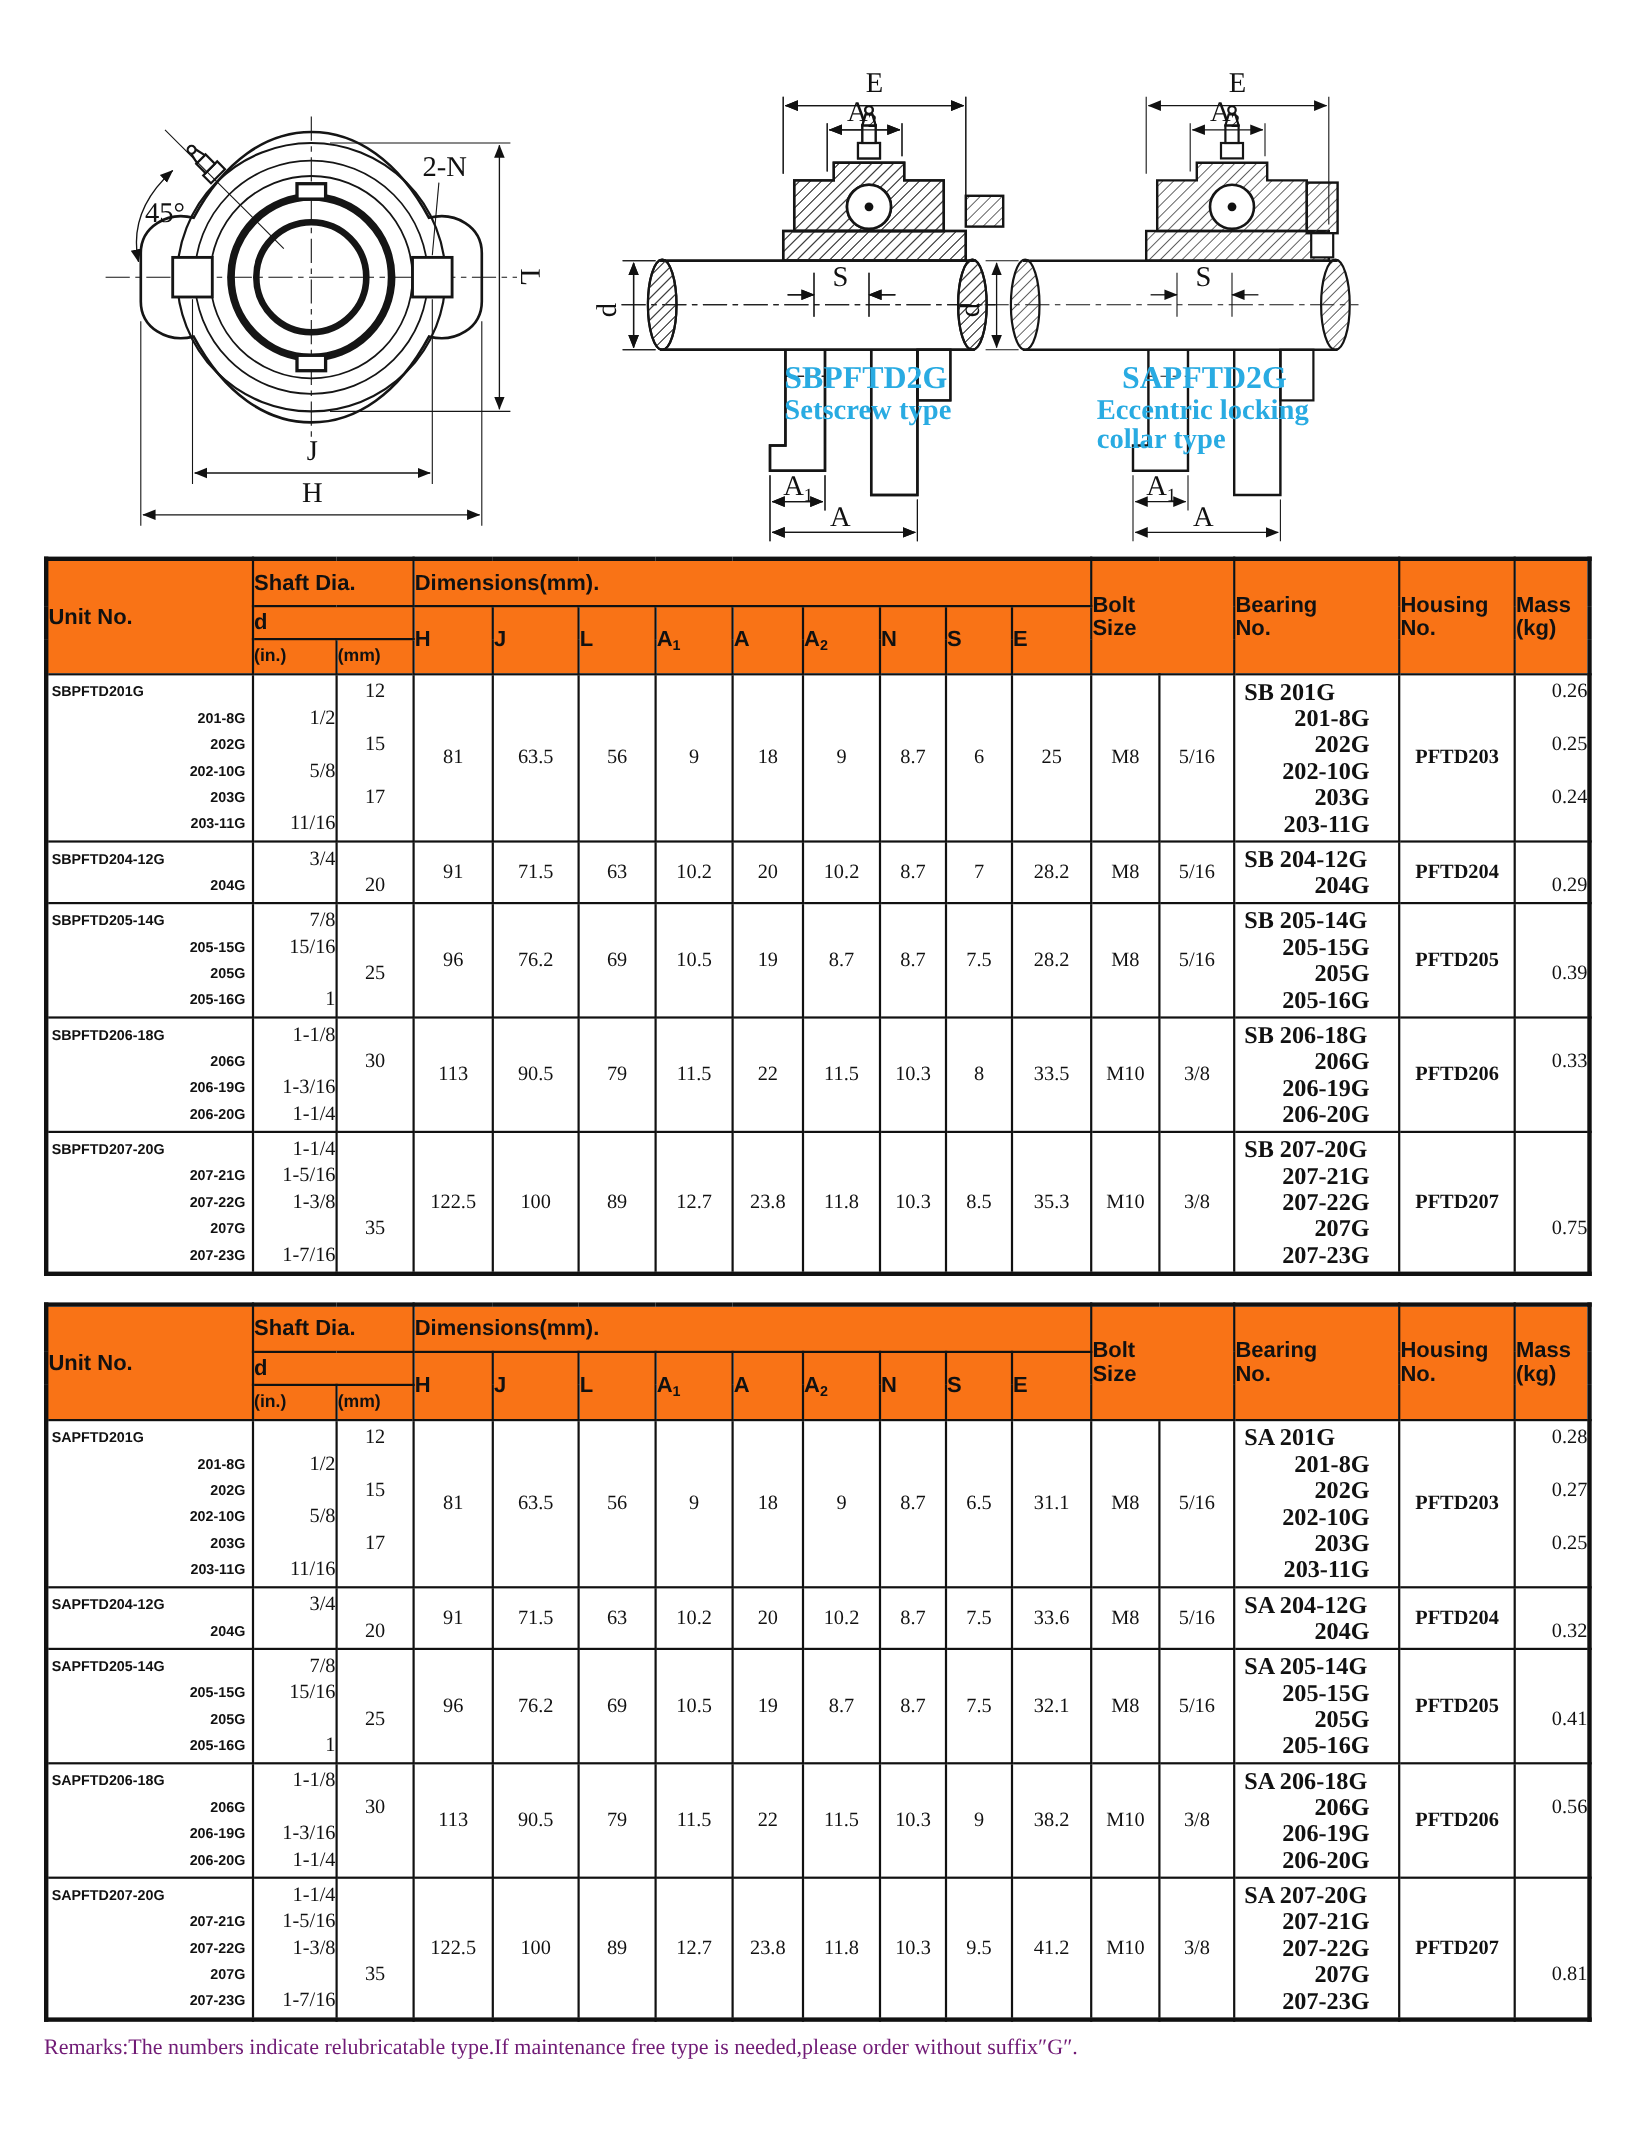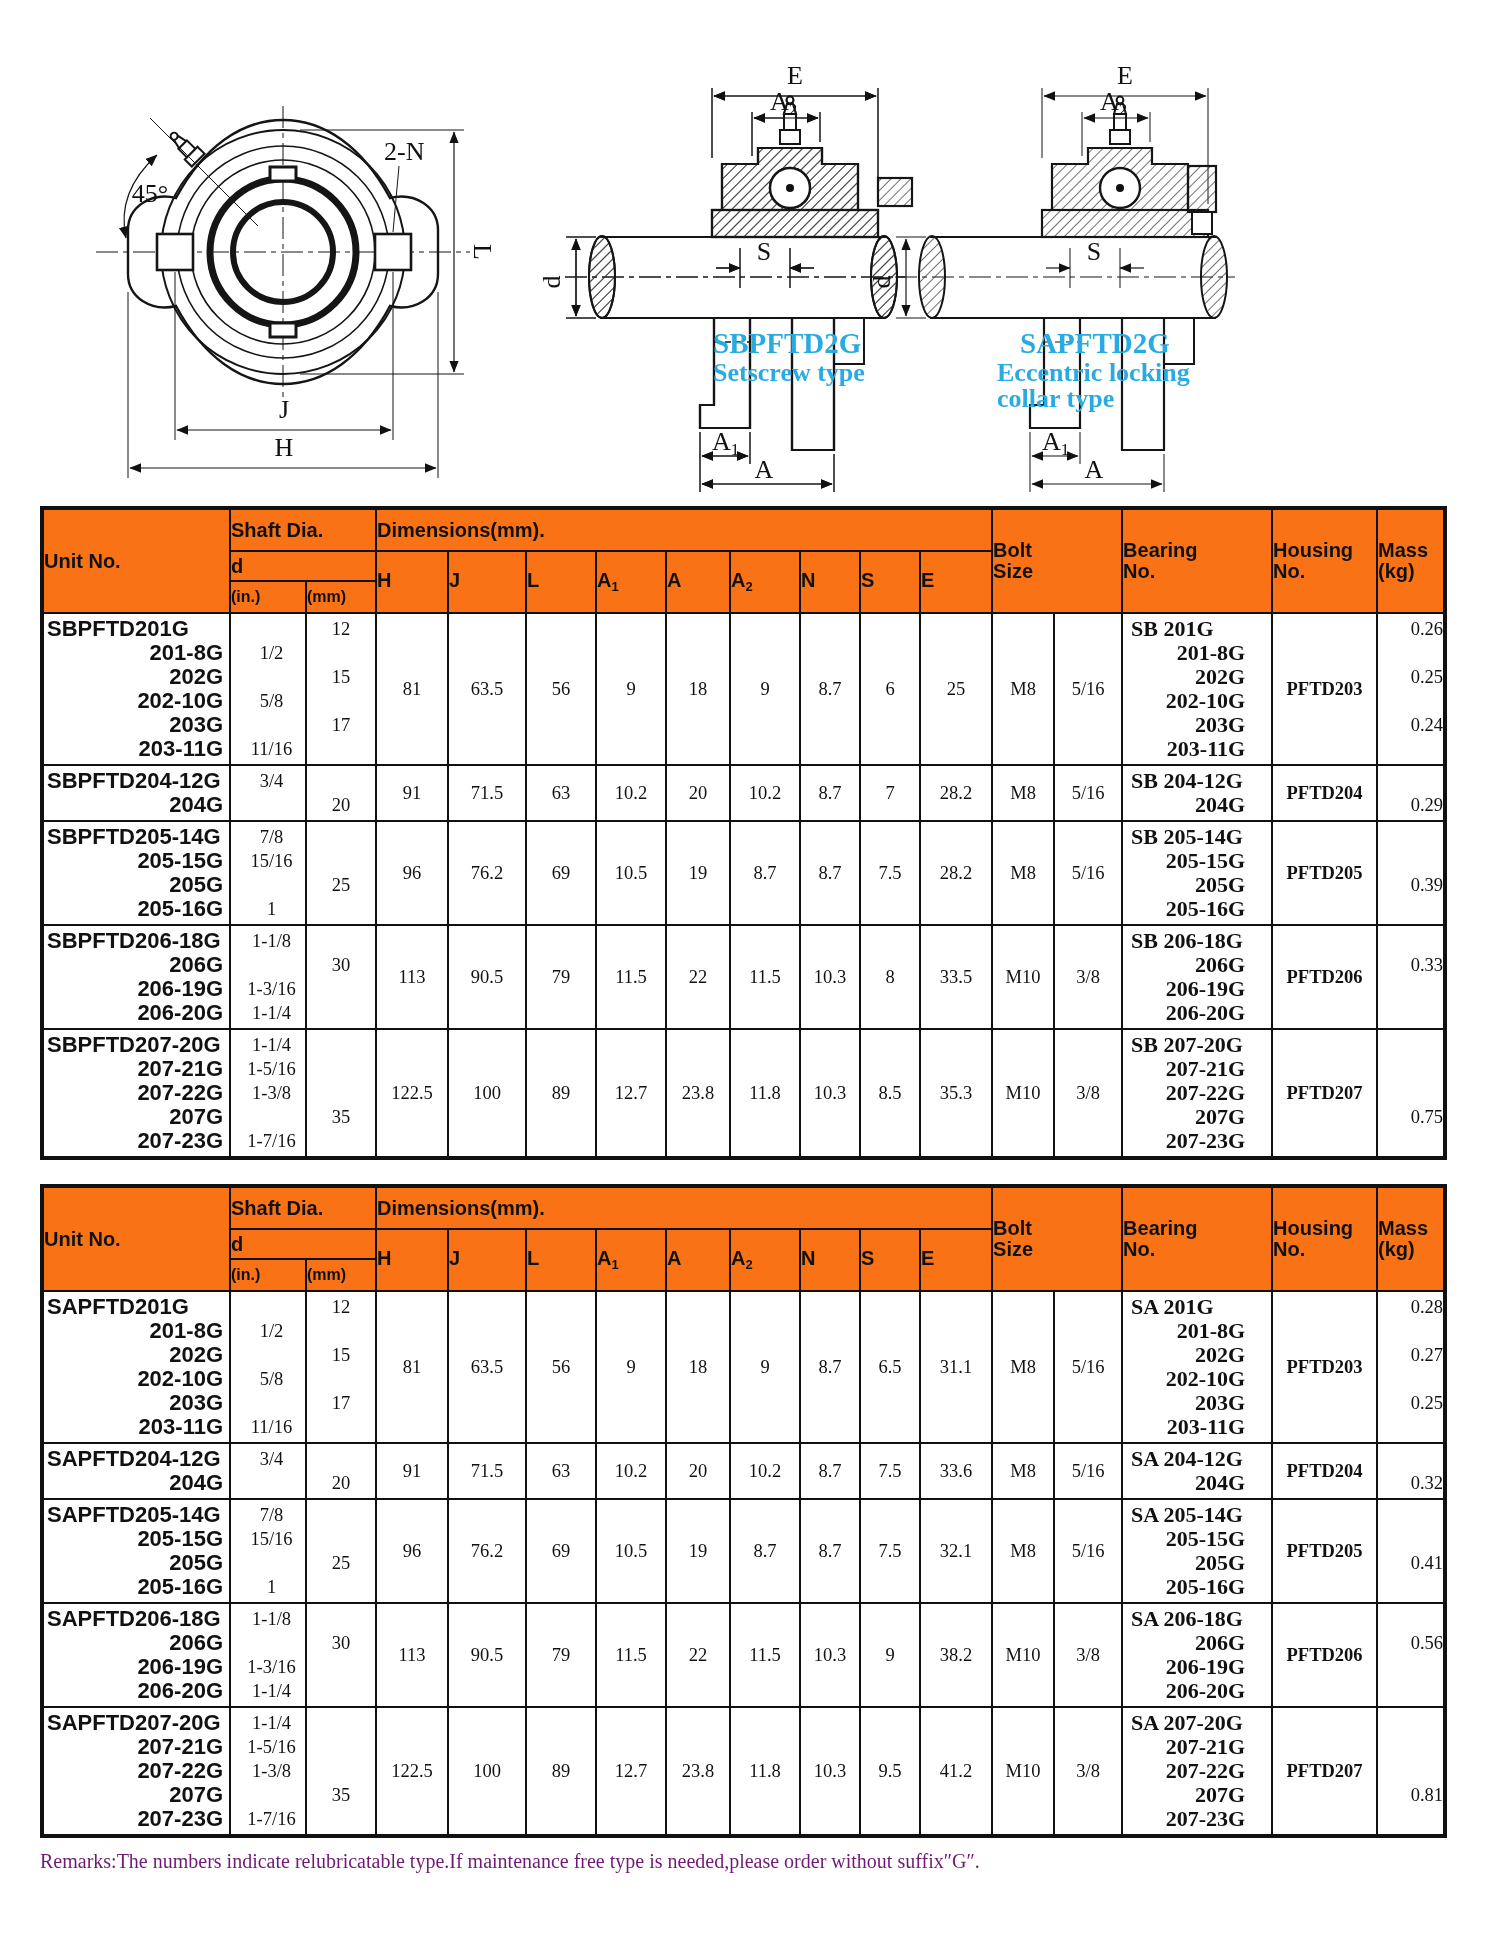--- a/index.html
+++ b/index.html
@@ -20,23 +20,23 @@
   table.spec thead tr.hr2 th{height:28px;}
   table.spec thead tr.hr3 th{height:30px;font-size:16px;}
   th .sub{font-size:13px;font-weight:700;vertical-align:-4px;}
   table.spec tbody td{vertical-align:middle;font-family:"Liberation Serif",serif;font-size:18.5px;background:transparent;}
   tr.shade td{background:#e9e9e9;}
   td.ctr{text-align:center;}
   td.bold{font-weight:700;}
   td.top{vertical-align:top;}
   .lines{padding:3px 0;}
   .ln{height:24px;line-height:24px;white-space:nowrap;}
-  .unit .ln{font-family:"Liberation Sans",sans-serif;font-weight:700;font-size:22px;text-align:right;padding-right:6px;}
+  .unit .ln{font-family:"Liberation Sans",sans-serif;font-weight:700;font-size:13px;text-align:right;padding-right:6px;}
   .unit .l0{text-align:left;padding-left:3px;padding-right:0;}
-  .din .ln{text-align:center;padding-left:7px;}
+  .din .ln{text-align:right;padding-left:7px;}
   .dmm .ln{text-align:center;}
   .brg .ln{font-weight:700;font-size:22px;text-align:right;padding-right:26px;}
   .brg .l0{text-align:left;padding-left:8px;padding-right:0;}
   .mass .ln{text-align:right;}
   #remarks{position:absolute;left:40px;top:1850px;width:1180px;font-family:"Liberation Serif",serif;font-size:20px;color:#701a75;white-space:nowrap;}
 </style>
 </head>
 <body>
 
 <div class="sheet">

